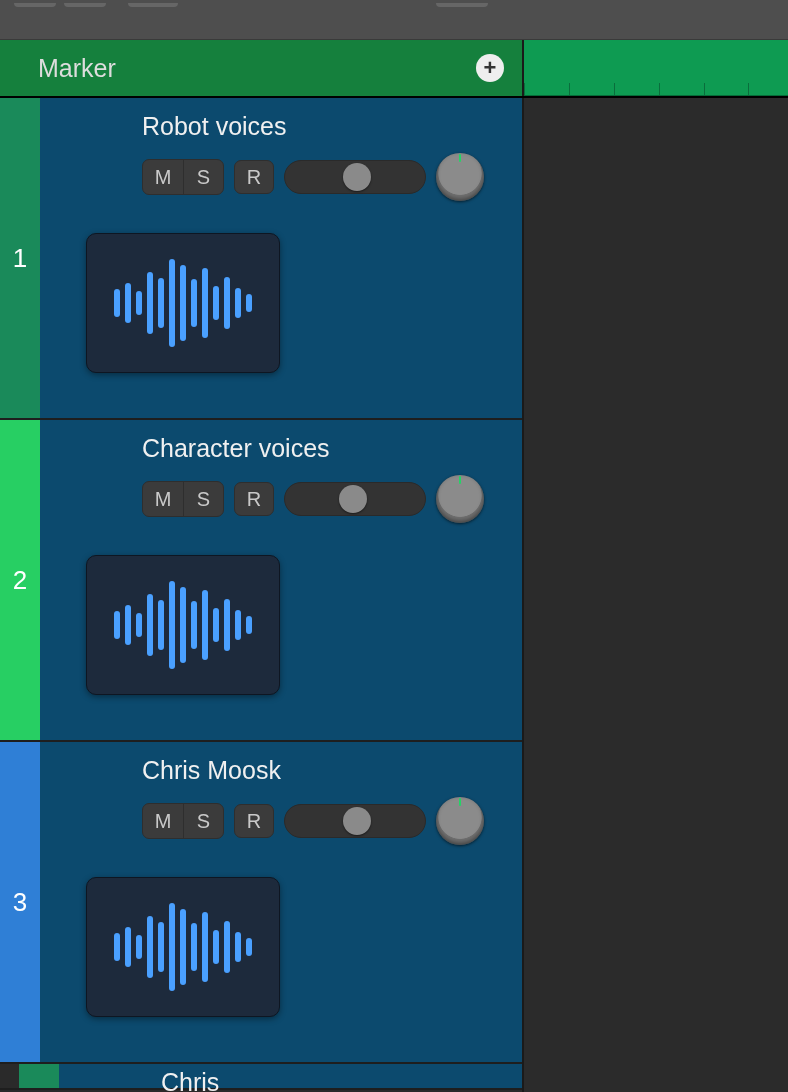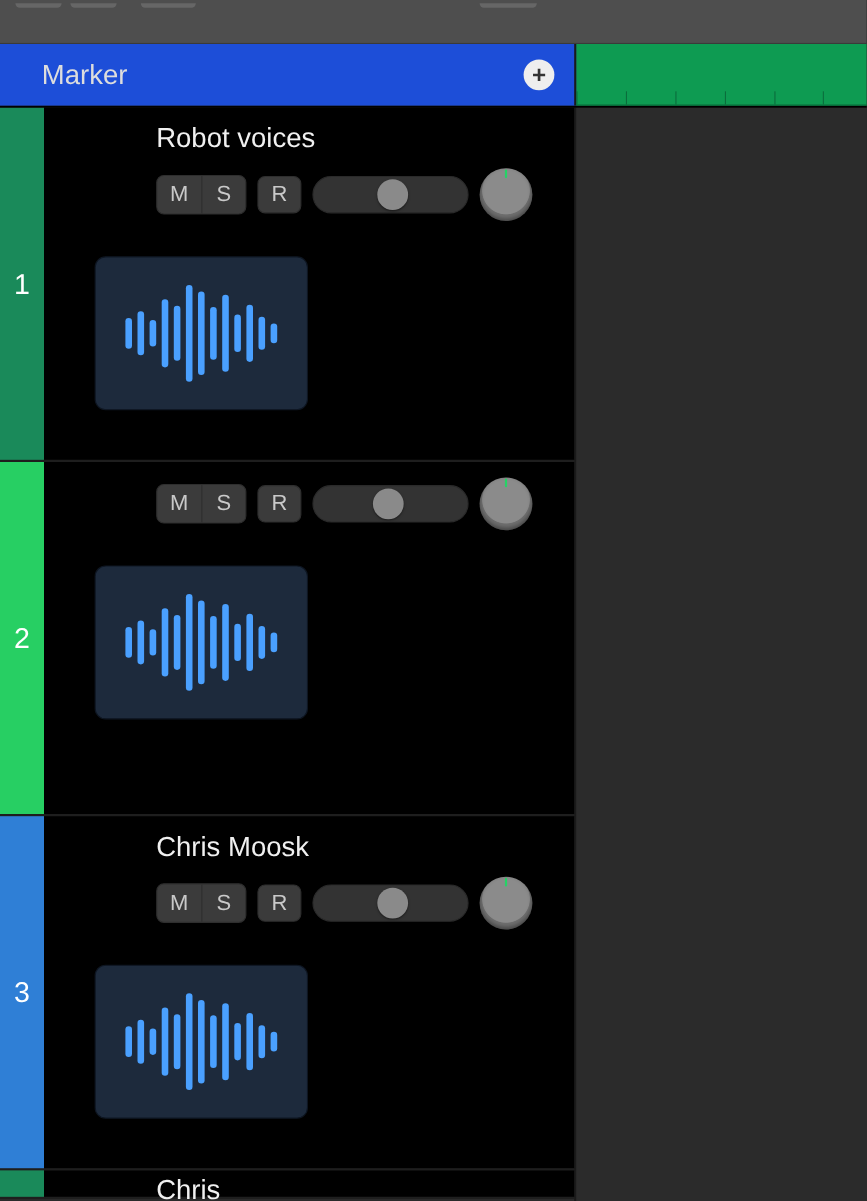--- a/index.html
+++ b/index.html
@@ -32,21 +32,21 @@
   
   .marker-row {
     height: 58px;
     display: flex;
     align-items: center;
     border-bottom: 2px solid #000;
   }
   .marker-left {
     width: 524px;
     height: 100%;
-    background: #1d4ed8;
+    background: #15803d;
     display: flex;
     align-items: center;
     justify-content: space-between;
     padding: 0 18px 0 38px;
     border-right: 2px solid #1a1a1a;
   }
   .marker-left span {
     font-size: 25px;
     font-weight: 400;
     color: #ddd;
@@ -92,33 +92,33 @@
   .timeline-col {
     flex: 1;
     background: #2b2b2b;
   }
 
   .track-row {
     display: flex;
     height: 322px;
     border-bottom: 2px solid #1e1e1e;
   }
-  .track-row.short { height: 26px; }
+  .track-row.short { height: 26px; padding-left: 19px; }
   .track-color {
     width: 40px;
     display: flex;
     align-items: center;
     justify-content: center;
     font-size: 26px;
     font-weight: 400;
     color: #fff;
   }
   .track-body {
     flex: 1;
-    background: #000000;
+    background: #0c4a6e;
     padding: 14px 20px 12px 102px;
     position: relative;
   }
   .track-body.partial { padding: 4px 20px 0 102px; }
   .track-name {
     font-size: 25px;
     font-weight: 400;
     color: #f0f0f0;
     margin-bottom: 12px;
   }
@@ -288,20 +288,21 @@
               <span style="height: 52px;"></span>
               <span style="height: 30px;"></span>
               <span style="height: 18px;"></span>
             </div>
           </div>
         </div>
       </div>
       <div class="track-row">
         <div class="track-color" style="background: rgb(39, 207, 99);">2</div>
         <div class="track-body">
+          <div class="track-name">Character voices</div>
           <div class="controls">
             <div class="btn-pair">
               <div class="segbtn">M</div>
               <div class="segbtn">S</div>
             </div>
             <div class="btn-single">R</div>
             <div class="pan-slot">
               <div class="thumb" style="left:54px"></div>
             </div>
             <div class="knob"></div>

